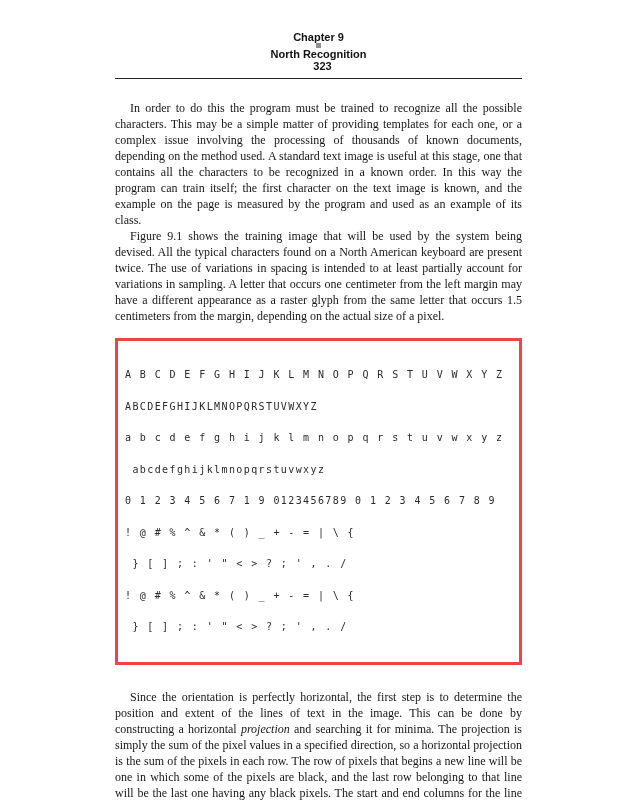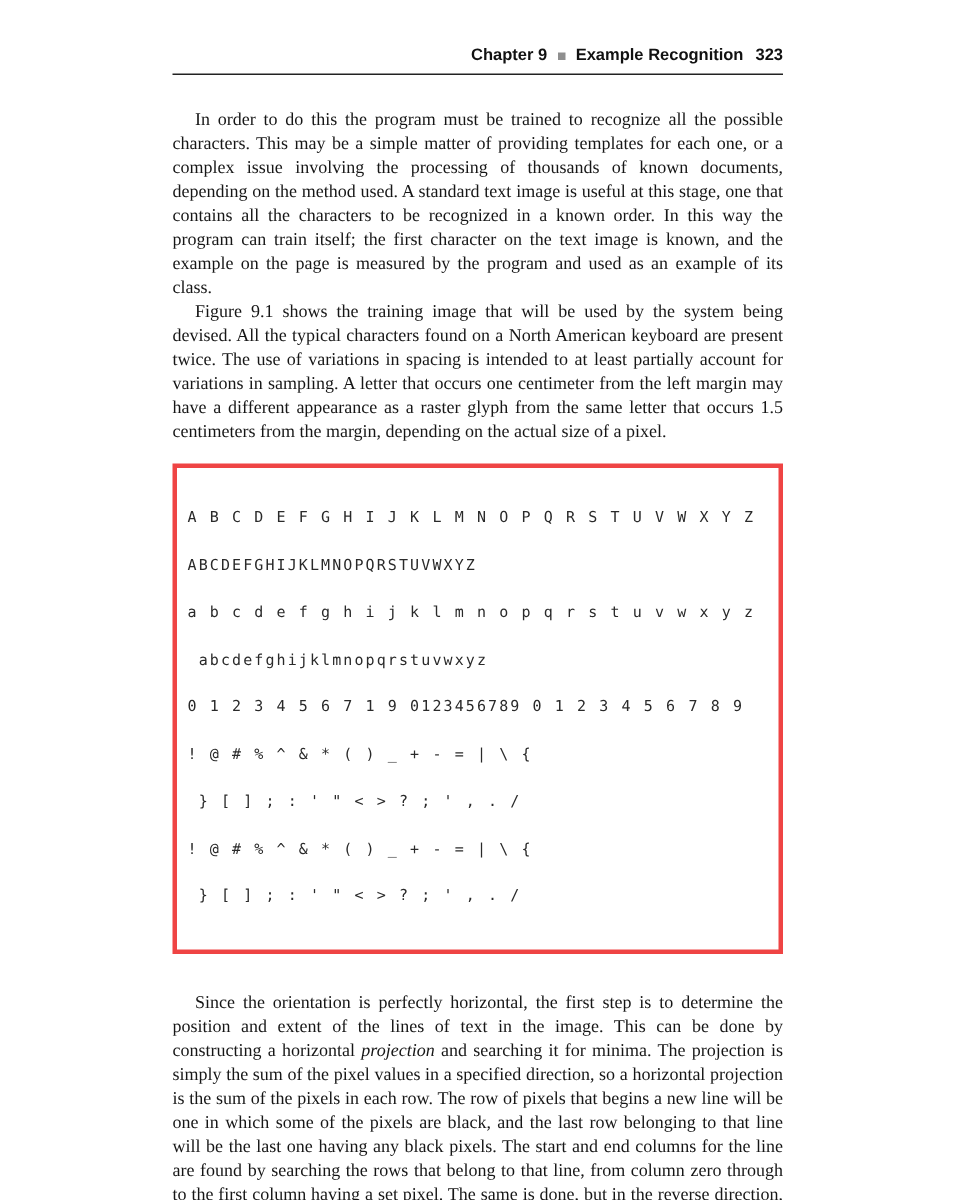--- a/index.html
+++ b/index.html
@@ -23,20 +23,21 @@
   }
   
   .running-head {
     display: flex;
     justify-content: flex-end;
     align-items: center;
     font-family: "Liberation Sans", sans-serif;
     font-weight: 700;
     font-size: 11px;
     color: #111;
+    flex-direction: column;
   }
   .rh-sq {
     display: inline-block;
     width: 5px;
     height: 5px;
     background: #8f8f8f;
     margin: 0 7px;
   }
   .rh-page {
     margin-left: 8px;
@@ -103,21 +104,21 @@
 </style>
 </head>
 <body>
 
 <div class="page">
   <div class="content">
 
     <div class="running-head">
       <span>Chapter 9</span>
       <span class="rh-sq"></span>
-      <span>Example Recognition</span>
+      <span>North Recognition</span>
       <span class="rh-page">323</span>
     </div>
     <hr class="head-rule">
 
     <div class="body-text">
 
 
       <p class="para indent">In order to do this the program must be trained to recognize all the possible characters. This may be a simple matter of providing templates for each one, or a complex issue involving the processing of thousands of known documents, depending on the method used. A standard text image is useful at this stage, one that contains all the characters to be recognized in a known order. In this way the program can train itself; the first character on the text image is known, and the example on the page is measured by the program and used as an example of its class.</p>
 
       <p class="para indent">Figure 9.1 shows the training image that will be used by the system being devised. All the typical characters found on a North American keyboard are present twice. The use of variations in spacing is intended to at least partially account for variations in sampling. A letter that occurs one centimeter from the left margin may have a different appearance as a raster glyph from the same letter that occurs 1.5 centimeters from the margin, depending on the actual size of a pixel.</p>

